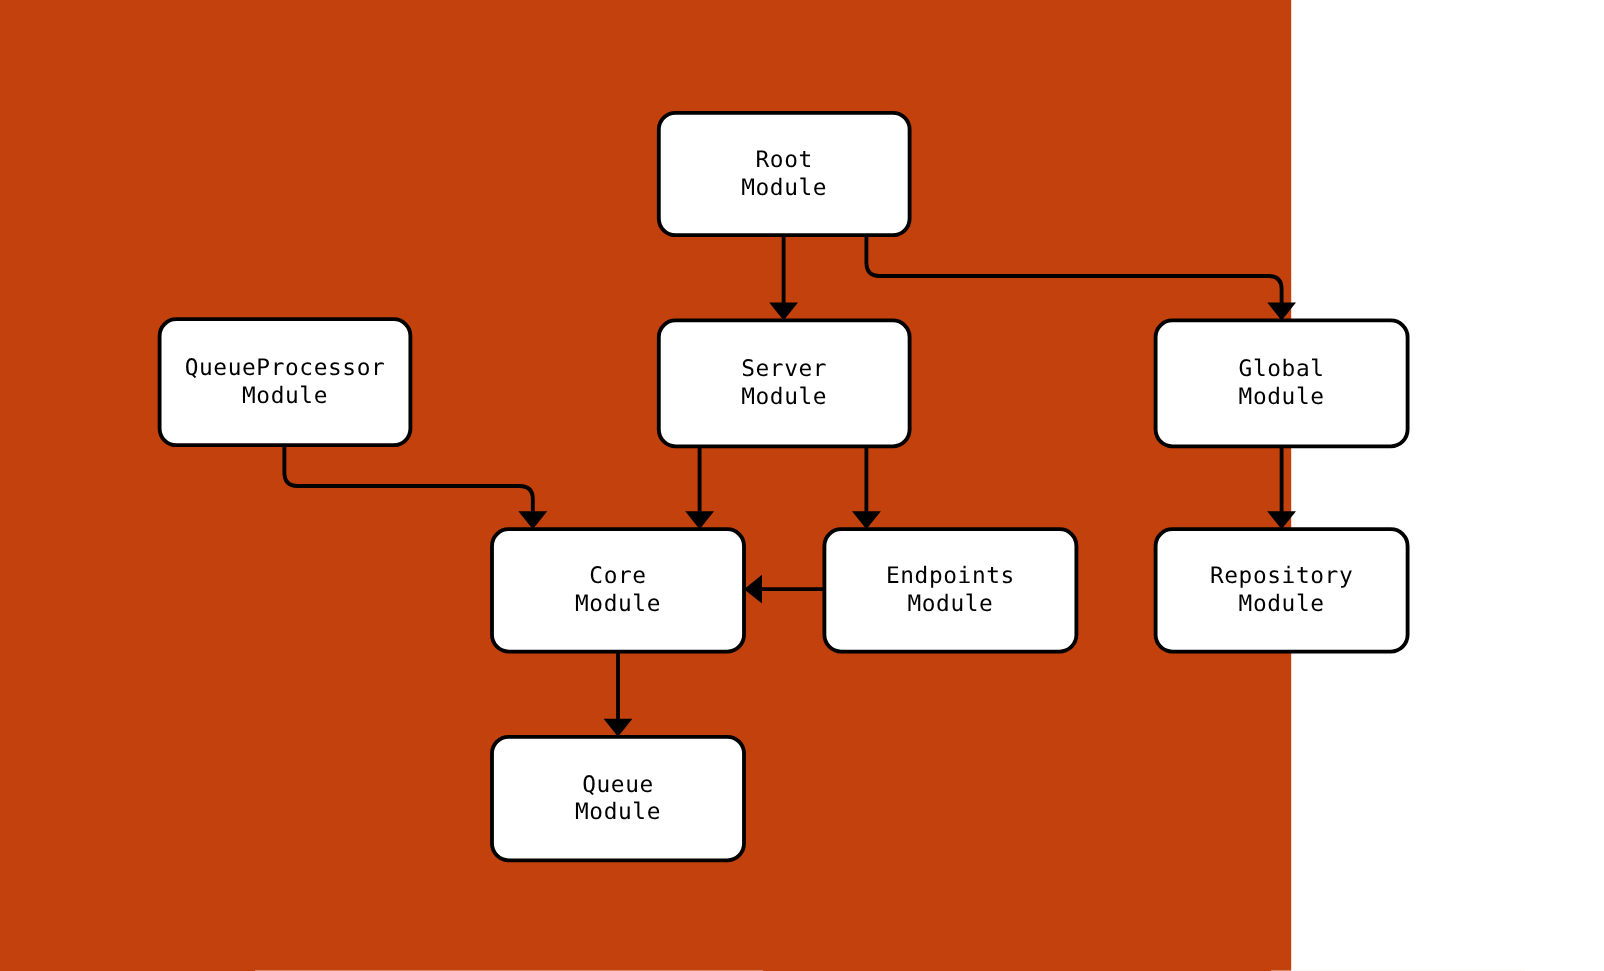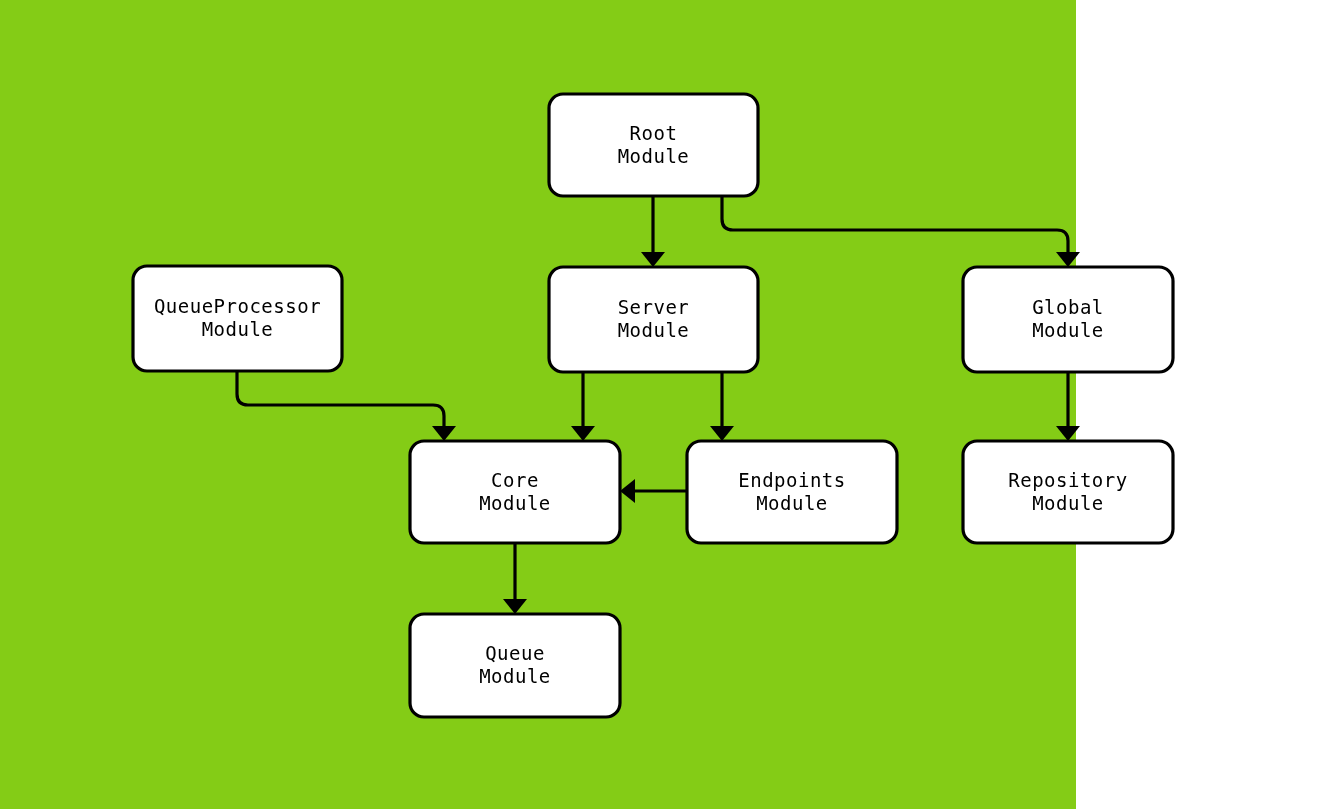--- a/index.html
+++ b/index.html
@@ -10,21 +10,21 @@
   body {
     width: 1337px;
     height: 809px;
     overflow: hidden;
     font-family: "DejaVu Sans Mono", monospace;
   }
   #diagram-root {
     position: relative;
     width: 1076px;
     height: 809px;
-    background: #84cc16;
+    background: #c2410c;
   }
   svg.diagram-canvas {
     display: block;
     width: 1337px;
     height: 809px;
   }
   .node-shape {
     fill: #ffffff;
     stroke: #000000;
     stroke-width: 3.2;

